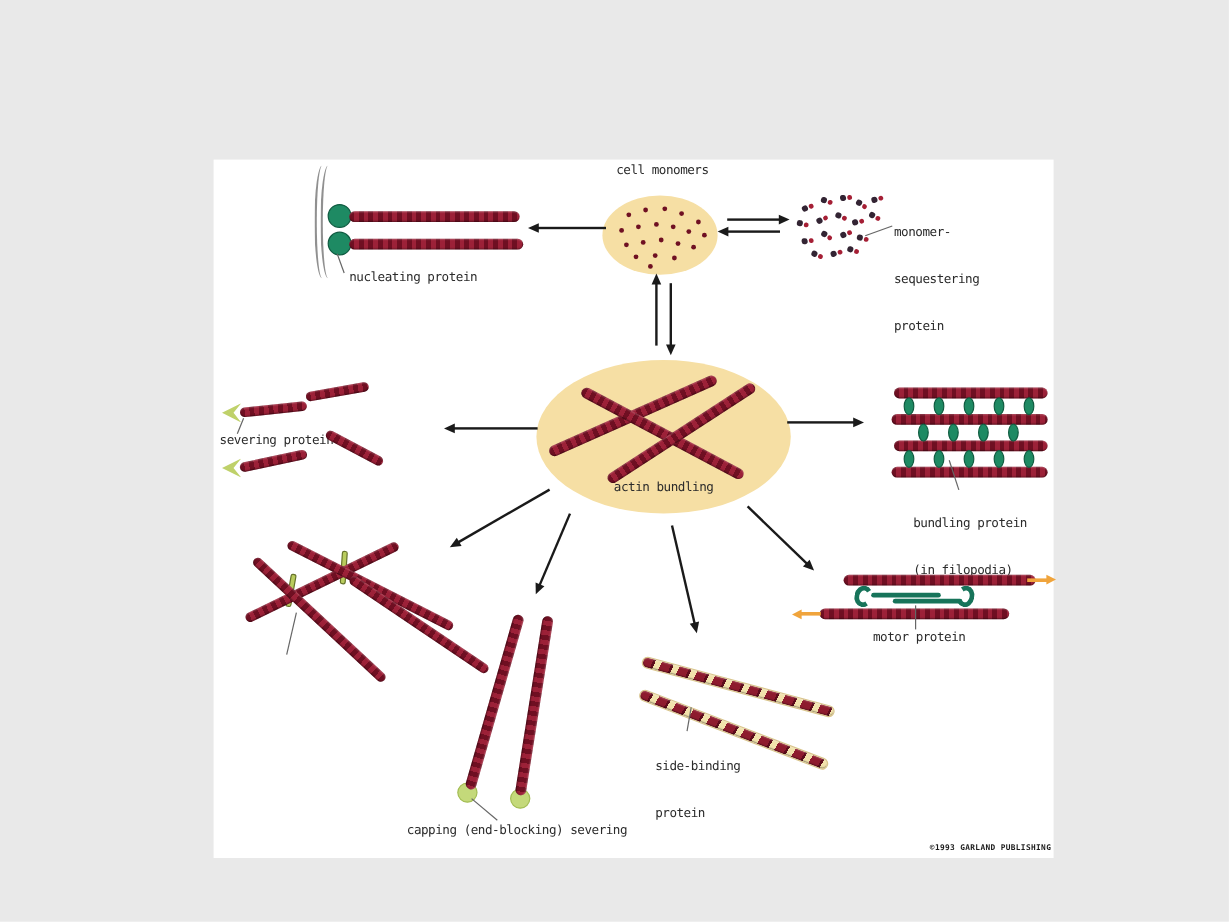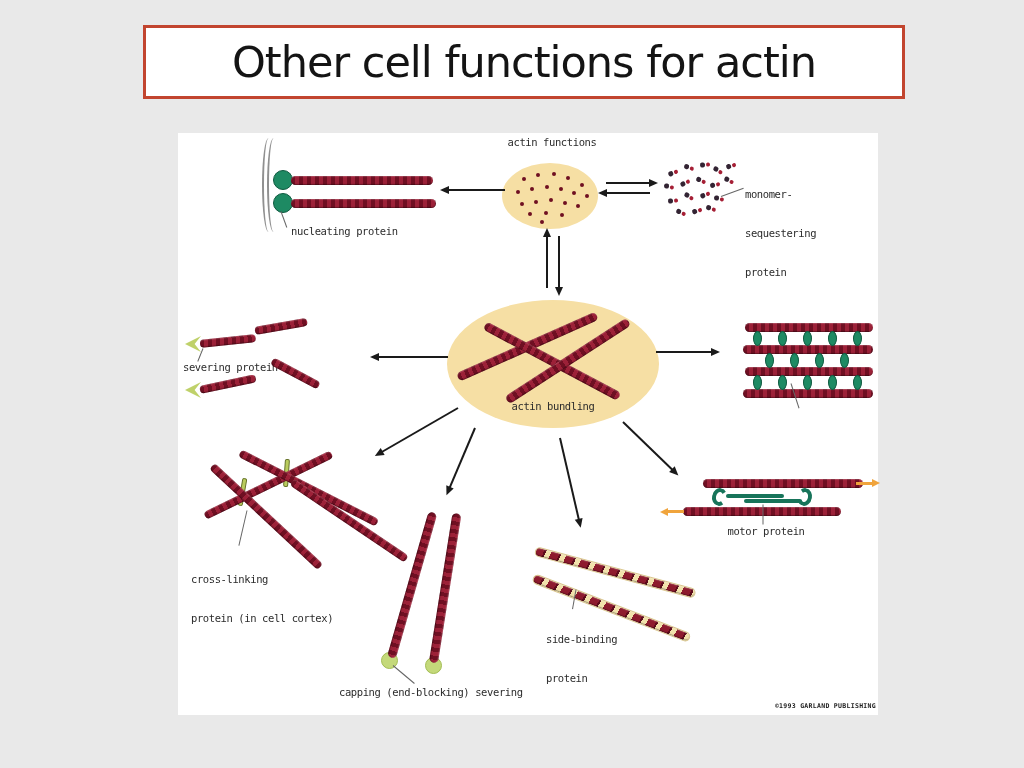--- a/index.html
+++ b/index.html
@@ -62,23 +62,20 @@
   .mbar{position:absolute;height:4px;background:#17745a;border-radius:2px}
   .mhead{position:absolute;width:15px;height:18px;border:4.5px solid #17745a;border-radius:50%;background:transparent}
   .mhead.l{border-right-color:transparent;transform:rotate(12deg)}
   .mhead.r{border-left-color:transparent;transform:rotate(12deg)}
 </style>
 </head>
 <body>
 
 <div id="stage">
 
-  <div class="title-box">
-    <span class="title-text">Other cell functions for actin</span>
-  </div>
 
   <div class="panel"></div>
 
   <div class="pool monomers" id="monomer-pool">
       <div class="dot" style="left: 20px; top: 14px;"></div>
       <div class="dot" style="left: 34px; top: 10px;"></div>
       <div class="dot" style="left: 50px; top: 9px;"></div>
       <div class="dot" style="left: 64px; top: 13px;"></div>
       <div class="dot" style="left: 78px; top: 20px;"></div>
       <div class="dot" style="left: 14px; top: 27px;"></div>
@@ -111,32 +108,32 @@
   <div class="clamp" style="left:284px;top:459px;transform:rotate(4deg)"></div>
 
   <div class="cap" style="left:381px;top:652px"></div>
   <div class="cap" style="left:425px;top:657px"></div>
 
   <div class="mbar" style="left:726px;top:494px;width:58px"></div>
   <div class="mbar" style="left:744px;top:499px;width:58px"></div>
   <div class="mhead l" style="left:712px;top:488px"></div>
   <div class="mhead r" style="left:797px;top:488px"></div>
 
-  <div class="dlabel center" style="left:488px;top:136px;width:128px">actin functions</div>
+  <div class="dlabel center" style="left:488px;top:136px;width:128px">cell monomers</div>
   <div class="dlabel" style="left:745px;top:162px">
     <div>monomer-</div>
     <div>sequestering</div>
     <div>protein</div>
   </div>
   <div class="dlabel" style="left:291px;top:225px">nucleating protein</div>
   <div class="dlabel center" style="left:447px;top:400px;width:212px">actin bundling</div>
   <div class="dlabel" style="left:183px;top:361px">severing protein</div>
-  <div class="dlabel" style="left:191px;top:547px">
-    <div>cross-linking</div>
-    <div>protein (in cell cortex)</div>
+  <div class="dlabel" style="left:761px;top:404px">
+    <div>bundling protein</div>
+    <div>(in filopodia)</div>
   </div>
   <div class="dlabel" style="left:339px;top:686px">capping (end-blocking) severing</div>
   <div class="dlabel" style="left:546px;top:607px">
     <div>side-binding</div>
     <div>protein</div>
   </div>
   <div class="dlabel center" style="left:716px;top:525px;width:100px">motor protein</div>
   <div class="credit">©1993 GARLAND PUBLISHING</div>
 <div class="fil" style="left: 291px; top: 175.5px; width: 142px; transform: rotate(0deg);"></div>
     <div class="fil" style="left: 291px; top: 198.5px; width: 145px; transform: rotate(0deg);"></div>

